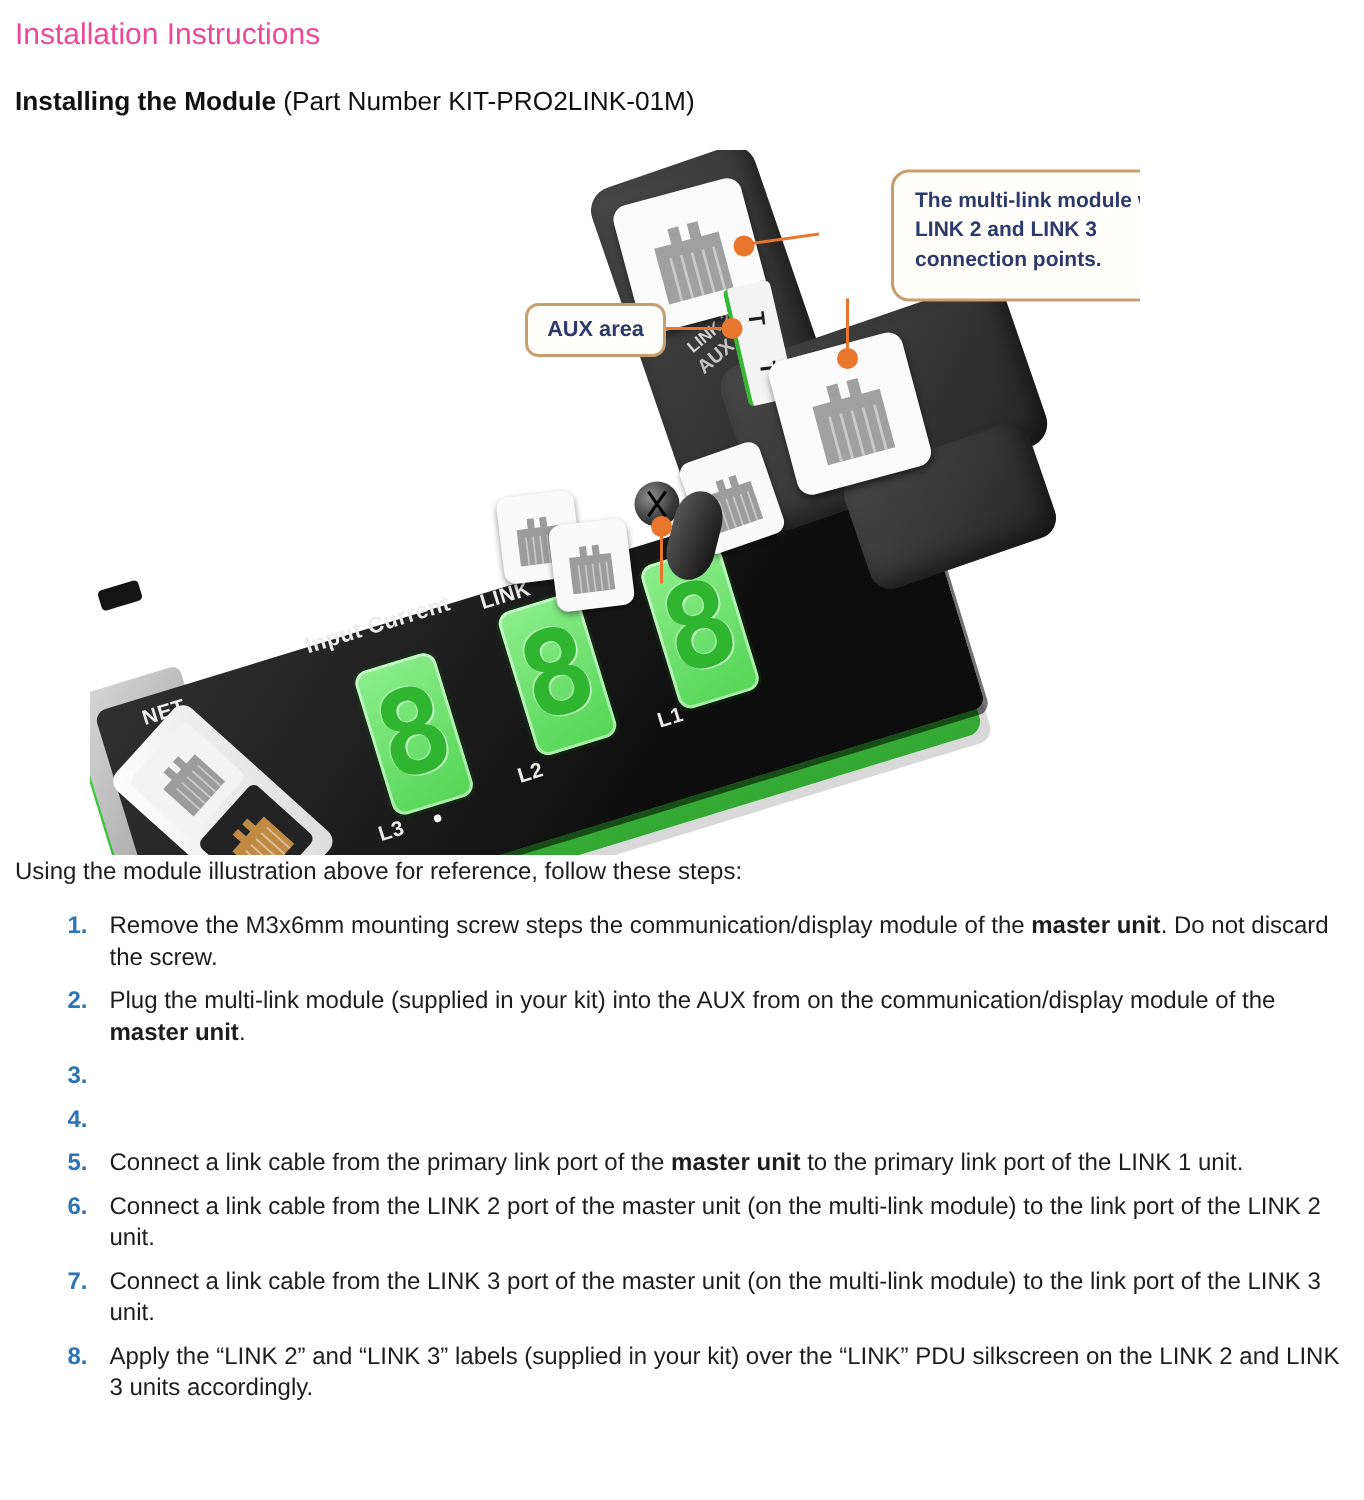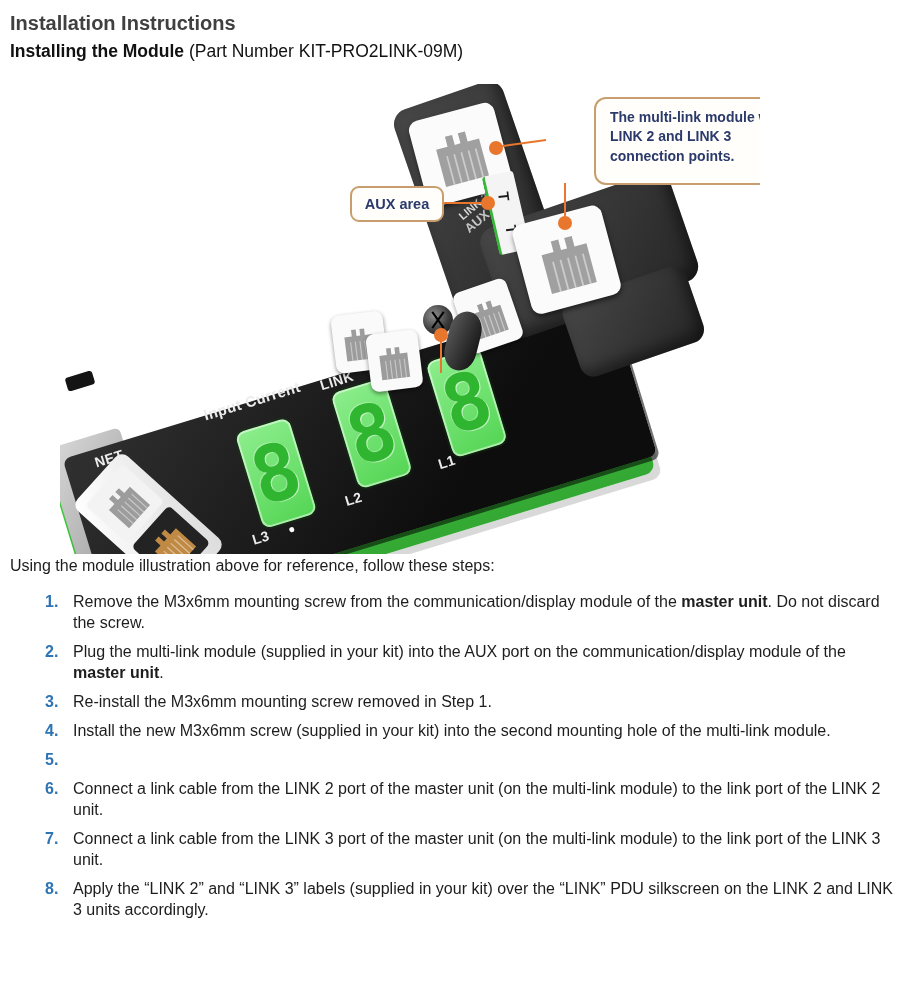--- a/index.html
+++ b/index.html
@@ -4,21 +4,21 @@
 <style>
   * { margin:0; padding:0; box-sizing:border-box; }
   html,body { background:#ffffff; }
   body {
     width:909px; height:1000px; overflow:hidden;
     font-family:"Liberation Sans", sans-serif;
     color:#1d1d1d; font-size:16px; line-height:1.31;
   }
   .doc { padding:6px 10px; }
 
-  .title { font-size:20px; font-weight:bold; color:#404040; margin:4px 0 4px; }
+  .title { font-size:20px; font-weight:normal; color:#ec4899; margin:4px 0 20px; }
   .para { margin:0 0 20px; }
   .h2 { font-size:17.5px; margin:0 0 12px; color:#111; }
   .h2 .hb { font-weight:bold; }
   .h2 .hn { font-weight:normal; }
   .para2 { margin:0; }
 
   
   .illus {
     position:relative; width:700px; height:470px;
     margin:21px 0 0 50px; overflow:hidden; background:#fff;
@@ -164,21 +164,21 @@
       <path d="M11 41 V21 M16 41 V21 M21 41 V21 M26 41 V21 M31 41 V21" stroke="#ffffff" stroke-width="1.2" opacity=".45" fill="none"></path>
     </symbol>
   </defs>
 </svg>
 
 <div class="doc">
 
   <h1 class="title">Installation Instructions</h1>
 
 
-  <h2 class="h2"><span class="hb">Installing the Module</span><span class="hn"> (Part Number KIT-PRO2LINK-09M)</span></h2>
+  <h2 class="h2"><span class="hb">Installing the Module</span><span class="hn"> (Part Number KIT-PRO2LINK-01M)</span></h2>
 
 
   <div class="illus">
 
     <div class="pcb">
       <div class="pcb-rail"></div>
     </div>
     <div class="bracket"></div>
     <div class="tab1"></div>
 
@@ -273,36 +273,35 @@
     <div class="callout co-multilink">The multi-link module with LINK 2 and LINK 3 connection points.</div>
     <div class="callout co-aux">AUX area</div>
 
   </div>
 
   <p class="steps-intro">Using the module illustration above for reference, follow these steps:</p>
 
   <ol class="steps">
       <li class="step">
         <span class="step-num">1.</span>
-        <span class="step-text"><span>Remove the M3x6mm mounting screw from the communication/display module of the </span><b>master unit</b><span>. Do not discard the screw.</span></span>
+        <span class="step-text"><span>Remove the M3x6mm mounting screw steps the communication/display module of the </span><b>master unit</b><span>. Do not discard the screw.</span></span>
       </li>
       <li class="step">
         <span class="step-num">2.</span>
-        <span class="step-text"><span>Plug the multi-link module (supplied in your kit) into the AUX port on the communication/display module of the </span><b>master unit</b><span>.</span></span>
+        <span class="step-text"><span>Plug the multi-link module (supplied in your kit) into the AUX from on the communication/display module of the </span><b>master unit</b><span>.</span></span>
       </li>
       <li class="step">
         <span class="step-num">3.</span>
-        <span class="step-text"><span>Re-install the M3x6mm mounting screw removed in Step 1.</span></span>
       </li>
       <li class="step">
         <span class="step-num">4.</span>
-        <span class="step-text"><span>Install the new M3x6mm screw (supplied in your kit) into the second mounting hole of the multi-link module.</span></span>
       </li>
       <li class="step">
         <span class="step-num">5.</span>
+        <span class="step-text"><span>Connect a link cable from the primary link port of the </span><b>master unit</b><span> to the primary link port of the LINK 1 unit.</span></span>
       </li>
       <li class="step">
         <span class="step-num">6.</span>
         <span class="step-text"><span>Connect a link cable from the LINK 2 port of the master unit (on the multi-link module) to the link port of the LINK 2 unit.</span></span>
       </li>
       <li class="step">
         <span class="step-num">7.</span>
         <span class="step-text"><span>Connect a link cable from the LINK 3 port of the master unit (on the multi-link module) to the link port of the LINK 3 unit.</span></span>
       </li>
       <li class="step">

